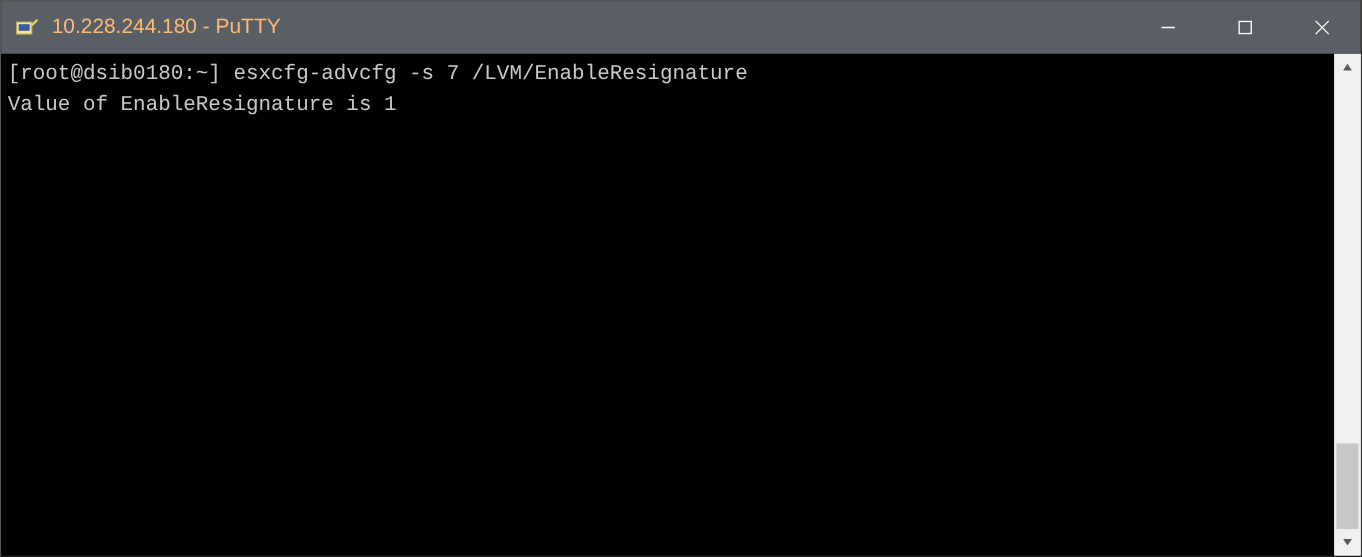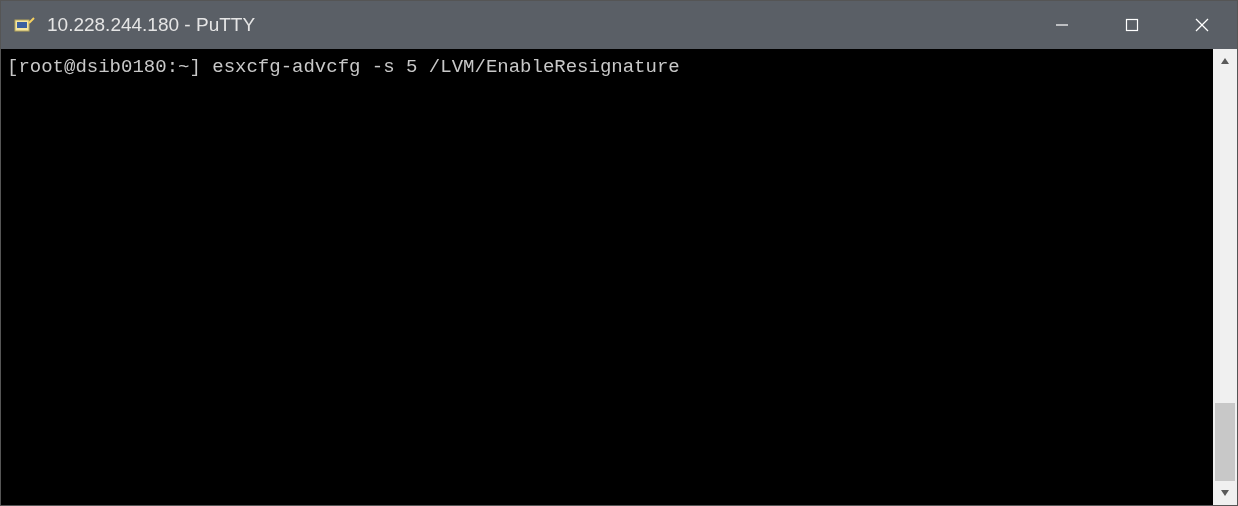--- a/index.html
+++ b/index.html
@@ -21,21 +21,21 @@
       flex-direction: column;
       background: #000;
       border: 1px solid #555;
     }
     .titlebar {
       height: 48px;
       background: #5a5f66;
       display: flex;
       align-items: center;
       padding-left: 12px;
-      color: #e5e5e5;
+      color: #fdba74;
       font-size: 19px;
       user-select: none;
     }
     .titlebar-icon {
       width: 22px;
       height: 22px;
       margin-right: 12px;
       display: flex;
       align-items: center;
       justify-content: center;
@@ -152,21 +152,21 @@
       <div class="win-btn close">
         <svg viewBox="0 0 14 14">
             <line x1="1" y1="1" x2="13" y2="13"></line>
             <line x1="13" y1="1" x2="1" y2="13"></line>
           </svg>
       </div>
     </div>
   </div>
 
   <div class="client-area">
-    <div class="terminal" id="terminal"><div class="line">[root@dsib0180:~] esxcfg-advcfg -s 5 /LVM/EnableResignature</div></div>
+    <div class="terminal" id="terminal"><div class="line">[root@dsib0180:~] esxcfg-advcfg -s 7 /LVM/EnableResignature</div><div class="line">Value of EnableResignature is 1</div></div>
     <div class="scrollbar">
       <div class="scroll-btn">
         <svg viewBox="0 0 10 10">
             <polygon points="5,2 9,8 1,8"></polygon>
           </svg>
       </div>
       <div class="scroll-track">
         <div class="scroll-thumb" id="scroll-thumb" style="top: 81%; height: 19%;"></div>
       </div>
       <div class="scroll-btn">

